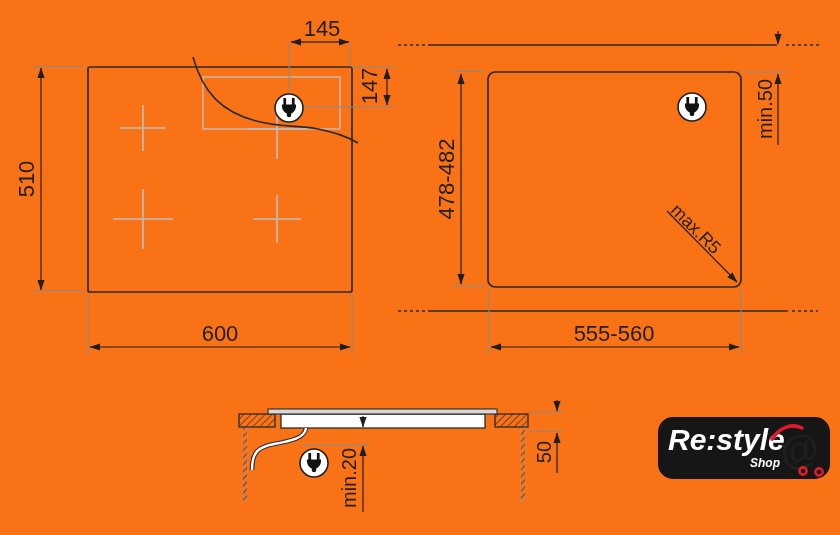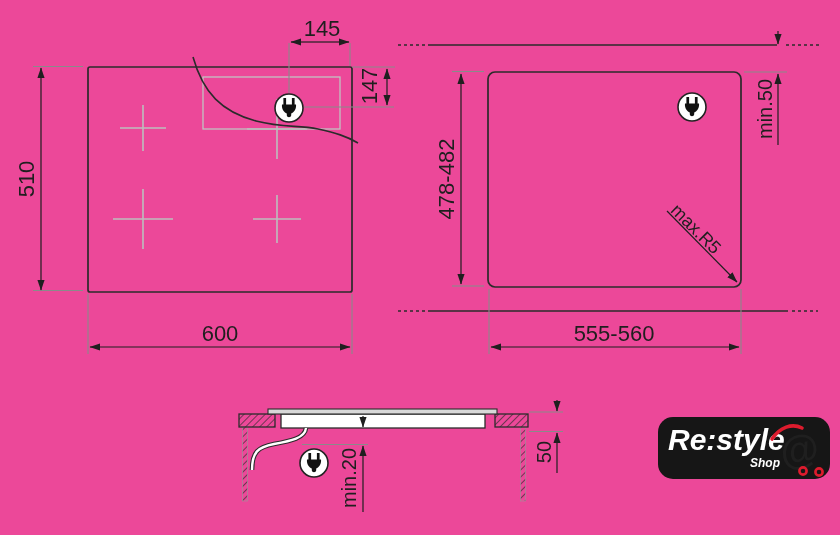--- a/index.html
+++ b/index.html
@@ -1,17 +1,17 @@
 <!DOCTYPE html>
 <html><head>
 <meta charset="utf-8">
 <style>
   html,body{margin:0;padding:0;background:#ffffff;}
   #stage{
-    position:relative;width:840px;height:535px;background:#ec4899;overflow:hidden;
+    position:relative;width:840px;height:535px;background:#f97316;overflow:hidden;
     font-family:"Liberation Sans","DejaVu Sans",sans-serif;
   }
   svg text{
     font-family:"Liberation Sans","DejaVu Sans",sans-serif;
     fill:#1f1f1f;
   }
   .dimtext{font-size:22px;}
   .dimtext-md{font-size:20px;}
   .dimtext-sm{font-size:18px;}
   

